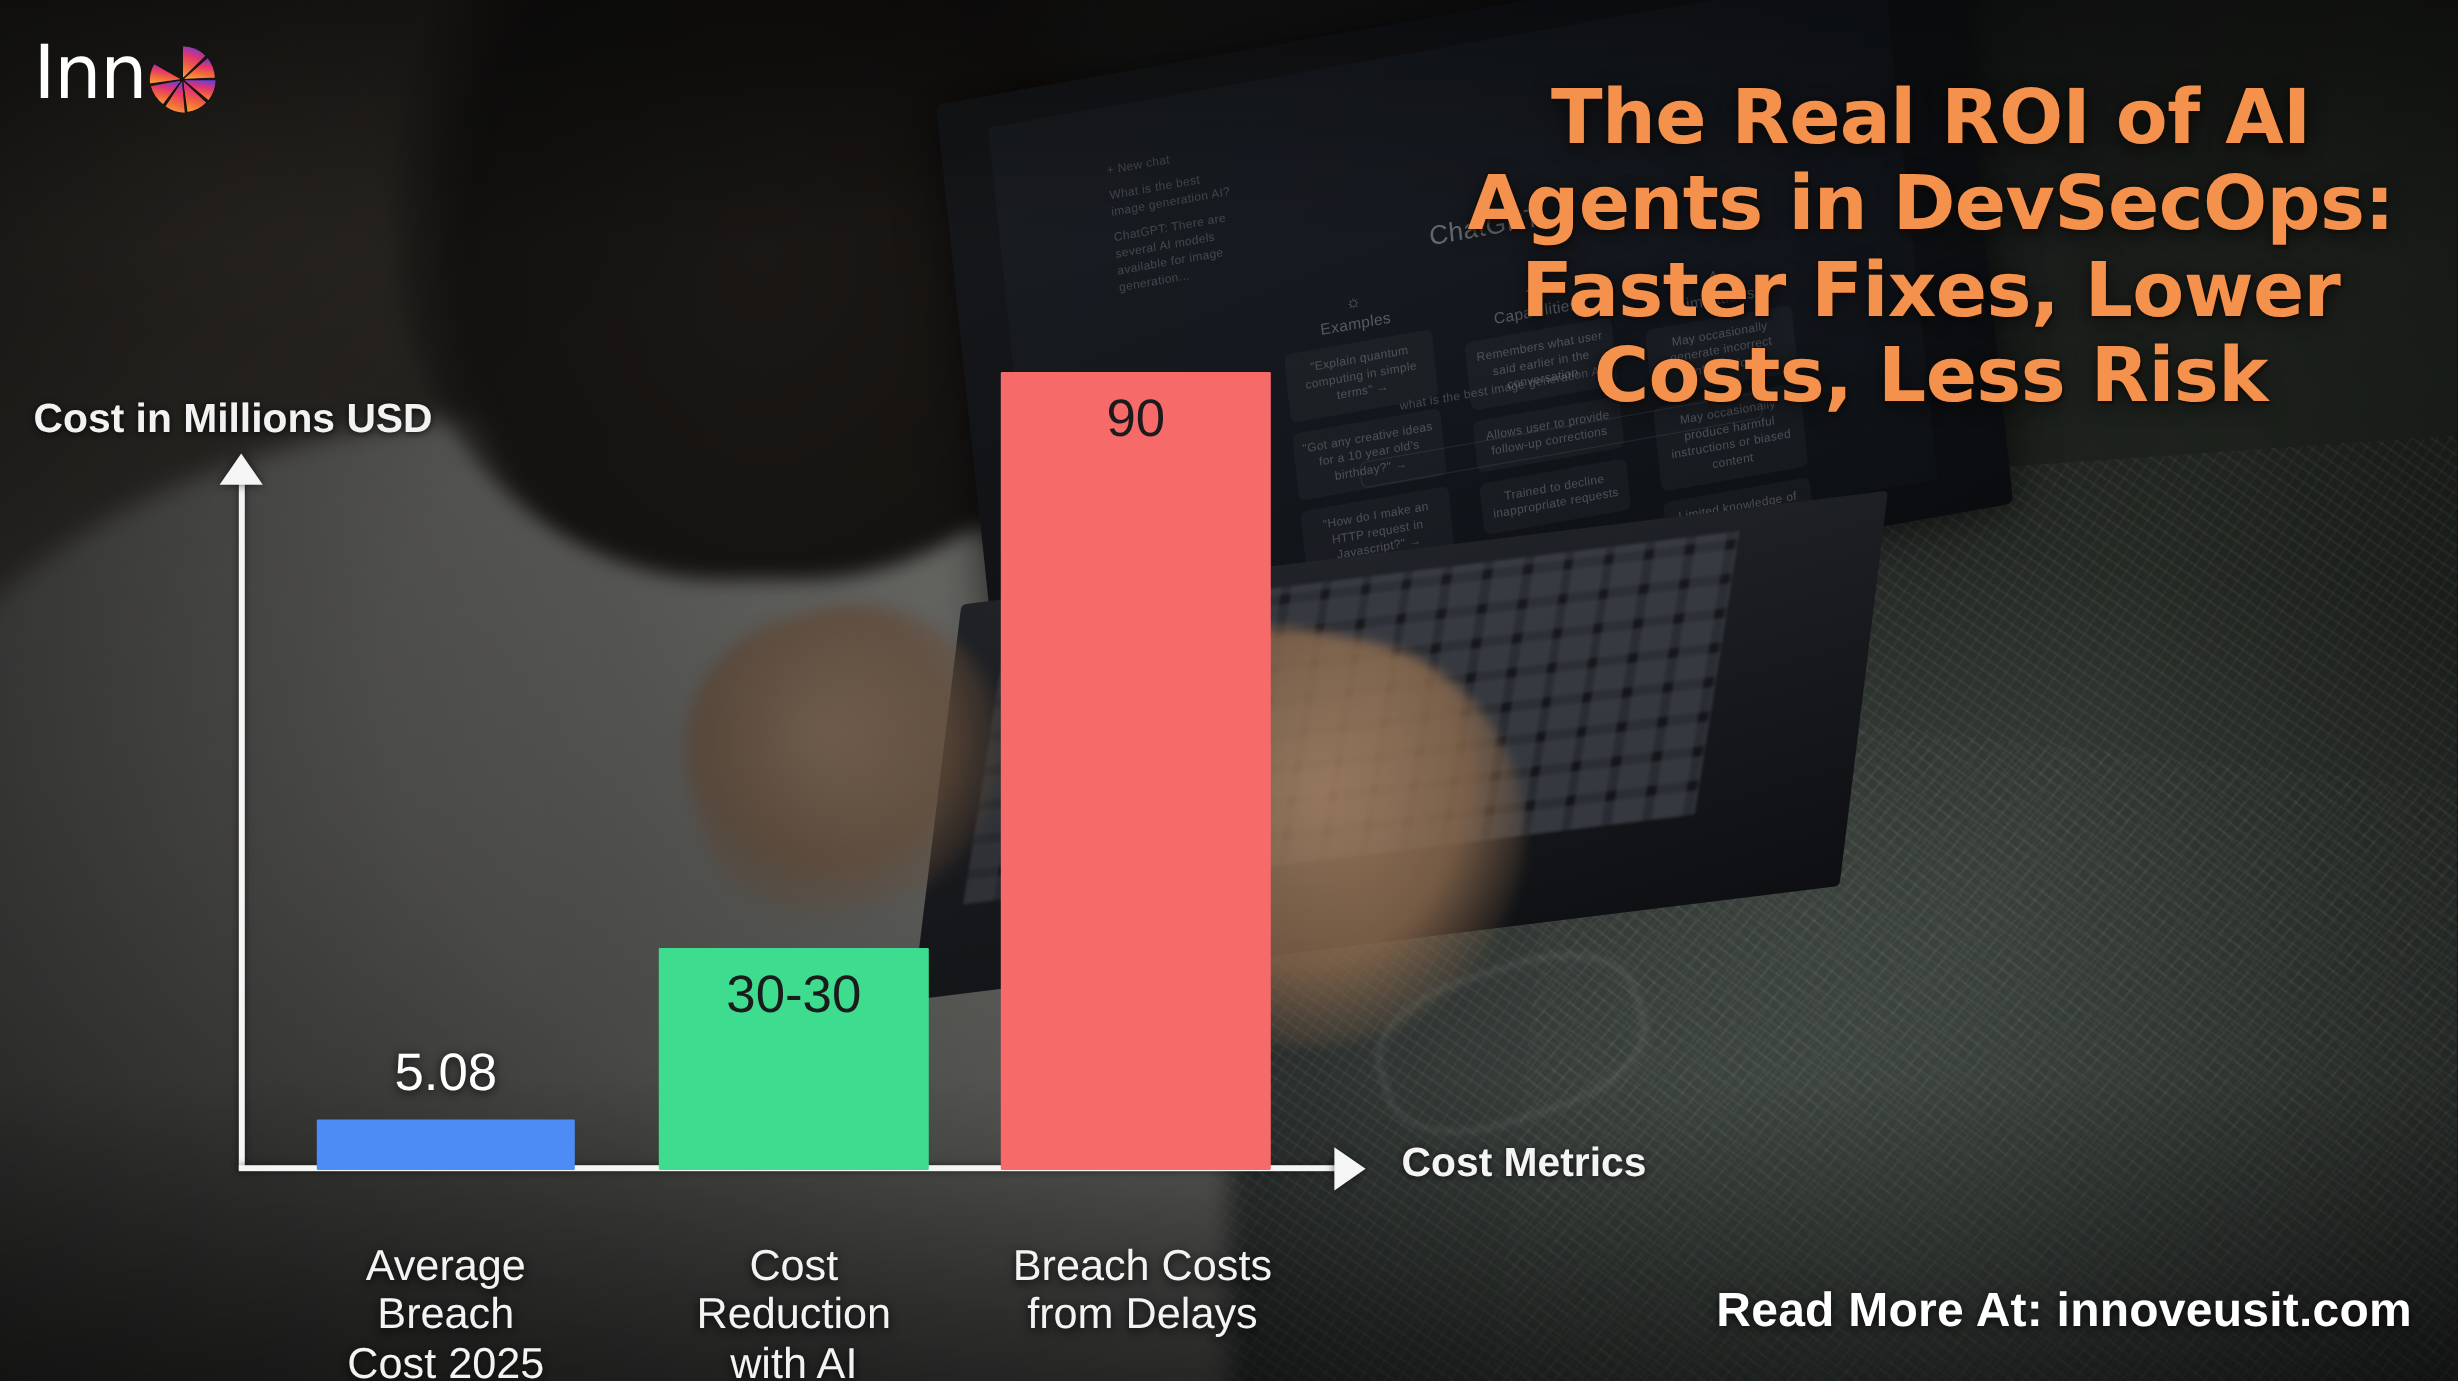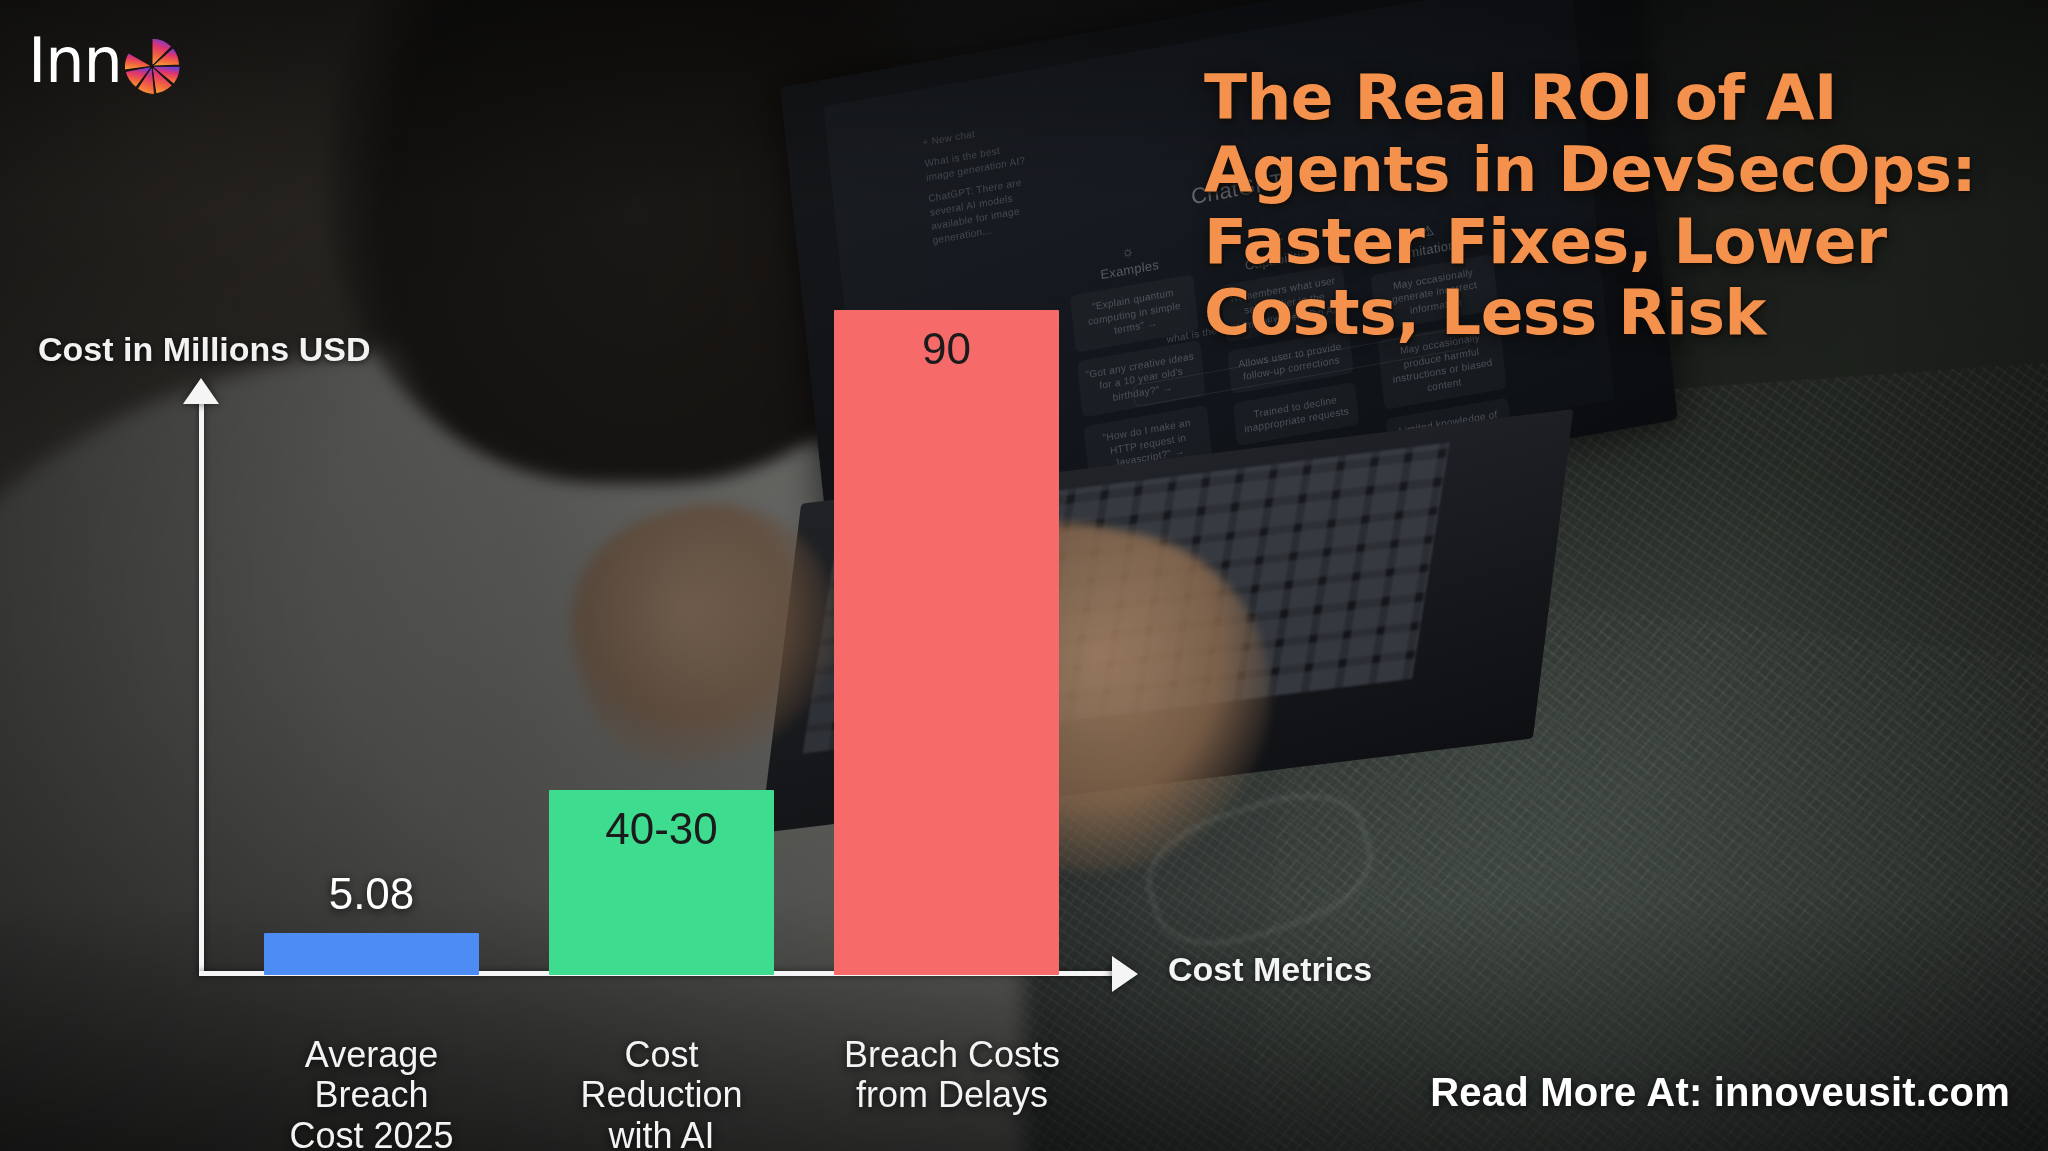--- a/index.html
+++ b/index.html
@@ -174,21 +174,21 @@
     letter-spacing:-1px;
     line-height:1;
     font-family:"DejaVu Sans", sans-serif;
   }
   .logo-mark { width:64px; height:64px; margin:0 -2px; position:relative; top:4px; }
 
   
   .chart { position:absolute; left:0; top:0; width:1200px; height:1151px; }
 
   .axis-ylabel {
-    position:absolute; left:38px; top:330px;
+    position:absolute; left:28px; top:330px;
     color:#f2f2f2; font-size:34px; font-weight:700;
     text-shadow:0 1px 6px rgba(0,0,0,.75);
     white-space:nowrap;
   }
   .axis-xlabel {
     position:absolute; left:1148px; top:950px;
     color:#f4f4f4; font-size:34px; font-weight:700;
     text-shadow:0 1px 6px rgba(0,0,0,.75);
     white-space:nowrap;
     margin-left:20px;
@@ -244,21 +244,21 @@
     width:100%; text-align:center;
     color:#f3f3f3; font-size:36px; font-weight:400; line-height:1.12;
     text-shadow:0 2px 8px rgba(0,0,0,.85);
     white-space:pre-line;
   }
 
   
   .headline {
     position:absolute; right:34px; top:62px;
     width:810px;
-    text-align:left;
+    text-align:center;
     color:#f4914c;
     font-family:"DejaVu Sans", sans-serif;
     font-size:63px;
     font-weight:700;
     line-height:1.14;
     letter-spacing:-0.5px;
     text-shadow:
       0 0 2px rgba(20,12,6,.85),
       2px 3px 0 rgba(24,14,6,.55),
       0 4px 16px rgba(0,0,0,.6);
@@ -374,21 +374,21 @@
 
     <div class="bars" id="bars-host">
         <div class="bar-group" style="left: 60px; width: 215px;">
           <div class="bar" style="width: 215px; height: 42px; background: rgb(77, 139, 245);"></div>
           <div class="bar-value-out" style="bottom: 56px;">5.08</div>
           <div class="bar-cat" style="top: 60px; position: absolute;">Average Breach
 Cost 2025</div>
         </div>
         <div class="bar-group" style="left: 345px; width: 225px;">
           <div class="bar" style="width: 225px; height: 185px; background: rgb(61, 220, 143);"></div>
-          <div class="bar-value-in" style="bottom: 121px;">40-30</div>
+          <div class="bar-value-in" style="bottom: 121px;">30-30</div>
           <div class="bar-cat" style="top: 60px; position: absolute;">Cost Reduction
 with AI Agents</div>
         </div>
         <div class="bar-group" style="left: 630px; width: 225px;">
           <div class="bar" style="width: 225px; height: 665px; background: rgb(247, 106, 106);"></div>
           <div class="bar-value-in" style="bottom: 601px;">90</div>
           <div class="bar-cat" style="top: 60px; position: absolute; margin-left: 11px;">Breach Costs
 from Delays</div>
         </div>
       </div>

